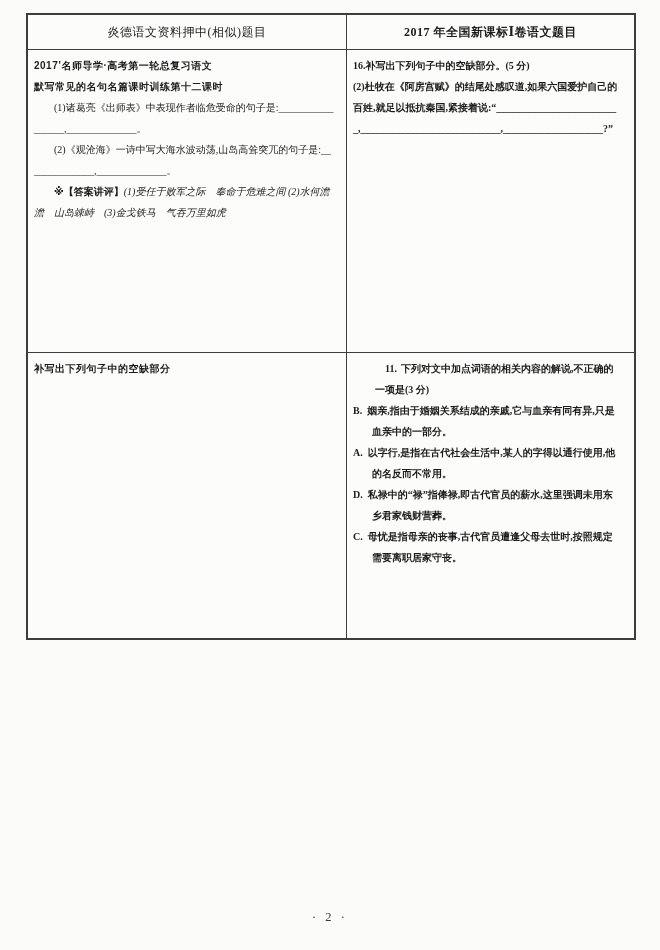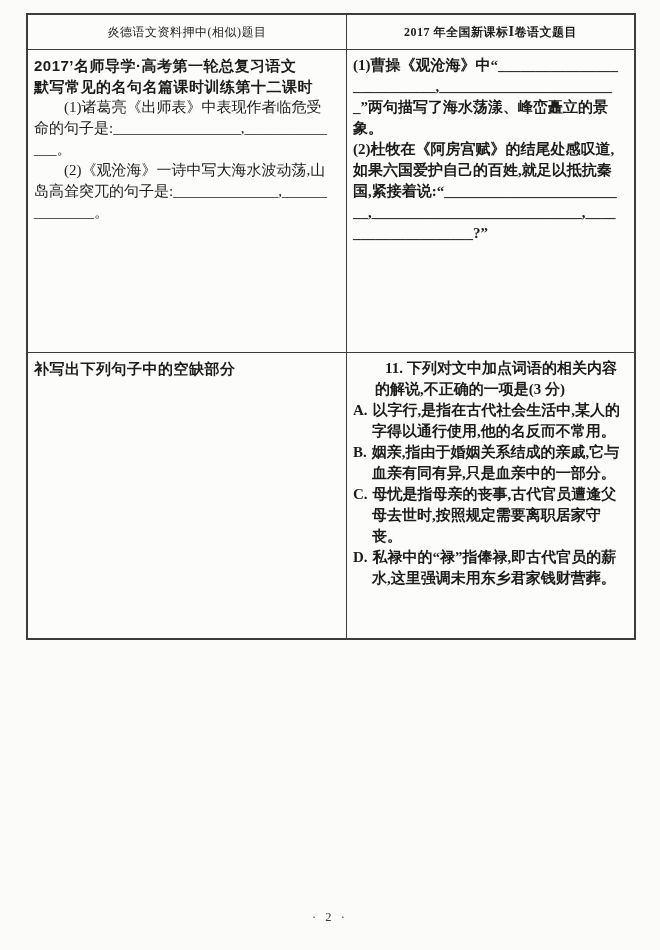--- a/index.html
+++ b/index.html
@@ -28,21 +28,21 @@
   }
   .cell.last-col { border-right: none; font-weight: bold; }
   .cell.last-row { border-bottom: none; }
   .hcell {
     display: flex; align-items: center; justify-content: center;
     font-size: 12px;
     letter-spacing: 0.5px;
   }
   .body-cell {
     padding: 5px 12px 4px 6px;
-    font-size: 15px;
+    font-size: 10px;
     line-height: 21px;
   }
   .body-cell p { margin: 0; word-break: break-all; }
   .indent { text-indent: 2em; }
   .hei {
     font-family: "Liberation Sans", "DejaVu Sans", sans-serif;
     font-weight: bold;
     letter-spacing: 0.5px;
   }
   .answer-para .answer-label {
@@ -77,34 +77,35 @@
   </div>
   <div class="cell hcell last-col">
     <span>2017 年全国新课标Ⅰ卷语文题目</span>
   </div>
 
   <div class="cell body-cell">
     <p class="hei">2017’名师导学·高考第一轮总复习语文</p>
     <p class="hei">默写常见的名句名篇课时训练第十二课时</p>
     <p class="indent">(1)诸葛亮《出师表》中表现作者临危受命的句子是:_________________,______________。</p>
     <p class="indent">(2)《观沧海》一诗中写大海水波动荡,山岛高耸突兀的句子是:______________,______________。</p>
+    <p class="indent answer-para"><span class="answer-label">※【答案讲评】</span><span class="answer-text">(1)受任于败军之际　奉命于危难之间 (2)水何澹澹　山岛竦峙　(3)金戈铁马　气吞万里如虎</span></p>
   </div>
 
   <div class="cell body-cell last-col">
-    <p>(1)曹操《观沧海》中“___________________________,________________________”两句描写了海水荡漾、峰峦矗立的景象。</p>
+    <p>16.补写出下列句子中的空缺部分。(5 分)</p>
     <p>(2)杜牧在《阿房宫赋》的结尾处感叹道,如果六国爱护自己的百姓,就足以抵抗秦国,紧接着说:“_________________________,____________________________,____________________?”</p>
   </div>
 
   <div class="cell body-cell last-row">
     <p class="hei">补写出下列句子中的空缺部分</p>
   </div>
 
   <div class="cell body-cell last-col last-row">
     <p class="qpara"><span class="qnum">11.</span><span>下列对文中加点词语的相关内容的解说,不正确的一项是(3 分)</span></p>
+    <p class="option"><span class="letter">B.</span><span>姻亲,指由于婚姻关系结成的亲戚,它与血亲有同有异,只是血亲中的一部分。</span></p>
     <p class="option"><span class="letter">A.</span><span>以字行,是指在古代社会生活中,某人的字得以通行使用,他的名反而不常用。</span></p>
-    <p class="option"><span class="letter">B.</span><span>姻亲,指由于婚姻关系结成的亲戚,它与血亲有同有异,只是血亲中的一部分。</span></p>
+    <p class="option"><span class="letter">D.</span><span>私禄中的“禄”指俸禄,即古代官员的薪水,这里强调未用东乡君家钱财营葬。</span></p>
     <p class="option"><span class="letter">C.</span><span>母忧是指母亲的丧事,古代官员遭逢父母去世时,按照规定需要离职居家守丧。</span></p>
-    <p class="option"><span class="letter">D.</span><span>私禄中的“禄”指俸禄,即古代官员的薪水,这里强调未用东乡君家钱财营葬。</span></p>
   </div>
 
 </div>
 
 <div class="page-num">· 2 ·</div>
 
 </body></html>

